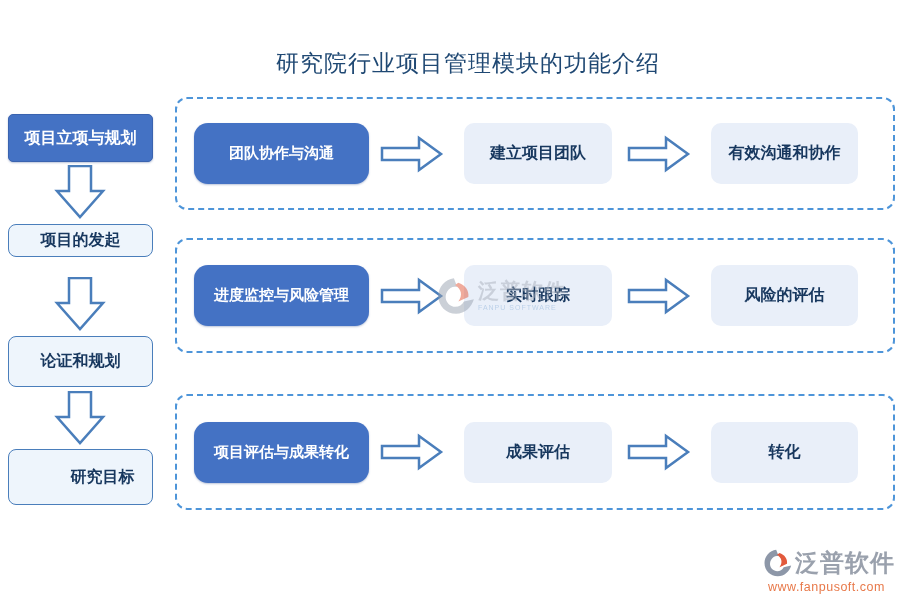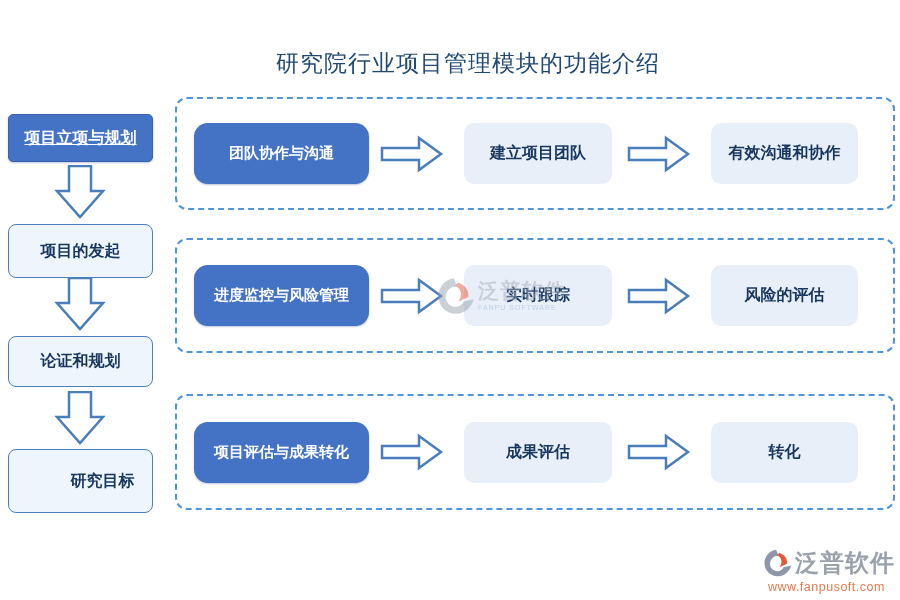--- a/index.html
+++ b/index.html
@@ -67,39 +67,39 @@
   .brand-name { margin-left:3px; font-size:24px; font-weight:bold; color:#9aa1ad; letter-spacing:1px; line-height:1; }
   .site { margin-top:2px; margin-left:6px; font-size:12.5px; font-weight:normal; color:#e8794a; letter-spacing:.5px; }
 </style>
 </head>
 <body>
 
 <div class="canvas">
 
   <div class="title">研究院行业项目管理模块的功能介绍</div>
 
-  <div class="lbox primary" style="top:114px;height:48px;text-decoration:underline;">项目立项与规划</div>
+  <div class="lbox primary" style="top:114px;height:48px;">项目立项与规划</div>
 
   <svg class="down-arrow" style="top:165px;" width="54" height="54" viewBox="0 0 54 54">
     <polygon points="16,1 38,1 38,26 50,26 27,52 4,26 16,26" fill="#ffffff" stroke="#4a7ebb" stroke-width="2.5"></polygon>
   </svg>
 
-  <div class="lbox light" style="top:224px;height:54px;">项目的发起</div>
+  <div class="lbox light" style="top:224px;height:33px;">项目的发起</div>
 
   <svg class="down-arrow" style="top:277px;" width="54" height="54" viewBox="0 0 54 54">
     <polygon points="16,1 38,1 38,26 50,26 27,52 4,26 16,26" fill="#ffffff" stroke="#4a7ebb" stroke-width="2.5"></polygon>
   </svg>
 
   <div class="lbox light" style="top:336px;height:51px;">论证和规划</div>
 
   <svg class="down-arrow" style="top:391px;" width="54" height="54" viewBox="0 0 54 54">
     <polygon points="16,1 38,1 38,26 50,26 27,52 4,26 16,26" fill="#ffffff" stroke="#4a7ebb" stroke-width="2.5"></polygon>
   </svg>
 
-  <div class="lbox light" style="top:449px;height:64px;padding-left:44px;">研究目标</div>
+  <div class="lbox light" style="top:449px;height:56px;padding-left:44px;">研究目标</div>
 
   <section class="panel" style="top:97px;height:113px;">
     <div class="hbox">团队协作与沟通</div>
     <svg class="right-arrow ra1" width="64" height="38" viewBox="0 0 64 38">
       <polygon points="2,13 39,13 39,3 61,19 39,35 39,25 2,25" fill="#ffffff" stroke="#4a7ebb" stroke-width="2.5"></polygon>
     </svg>
     <div class="step s1">建立项目团队</div>
     <svg class="right-arrow ra2" width="64" height="38" viewBox="0 0 64 38">
       <polygon points="2,13 39,13 39,3 61,19 39,35 39,25 2,25" fill="#ffffff" stroke="#4a7ebb" stroke-width="2.5"></polygon>
     </svg>

